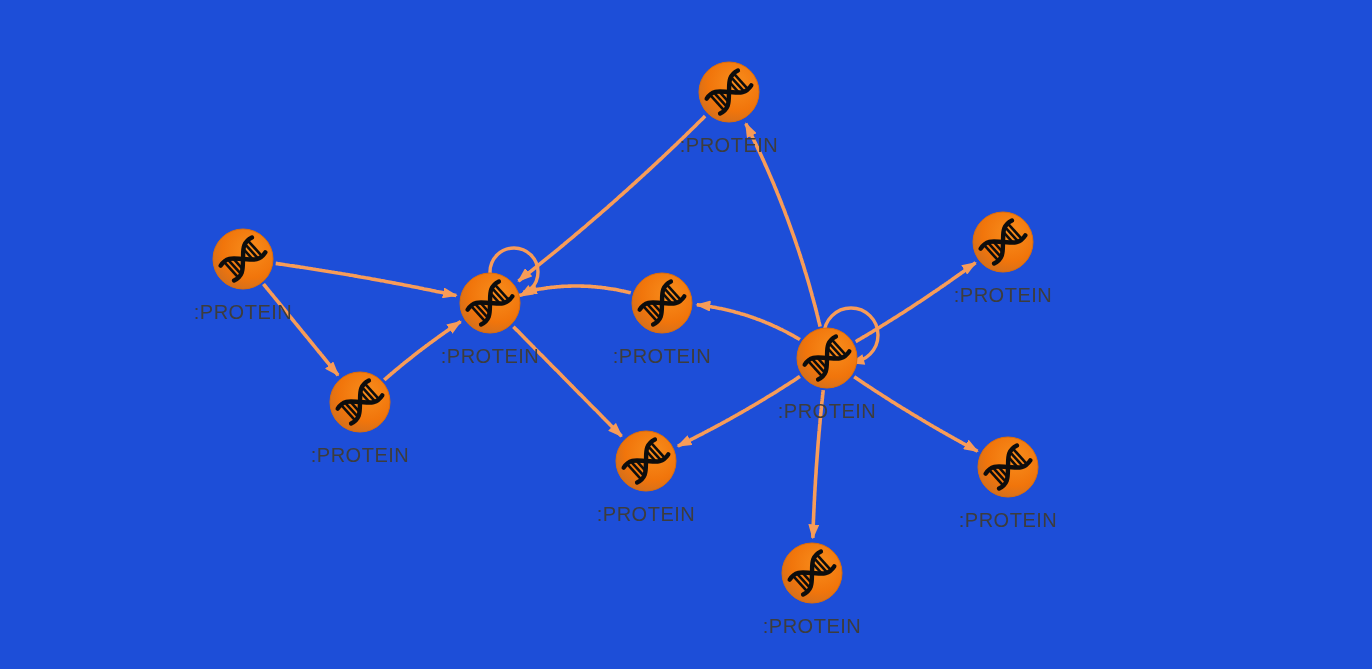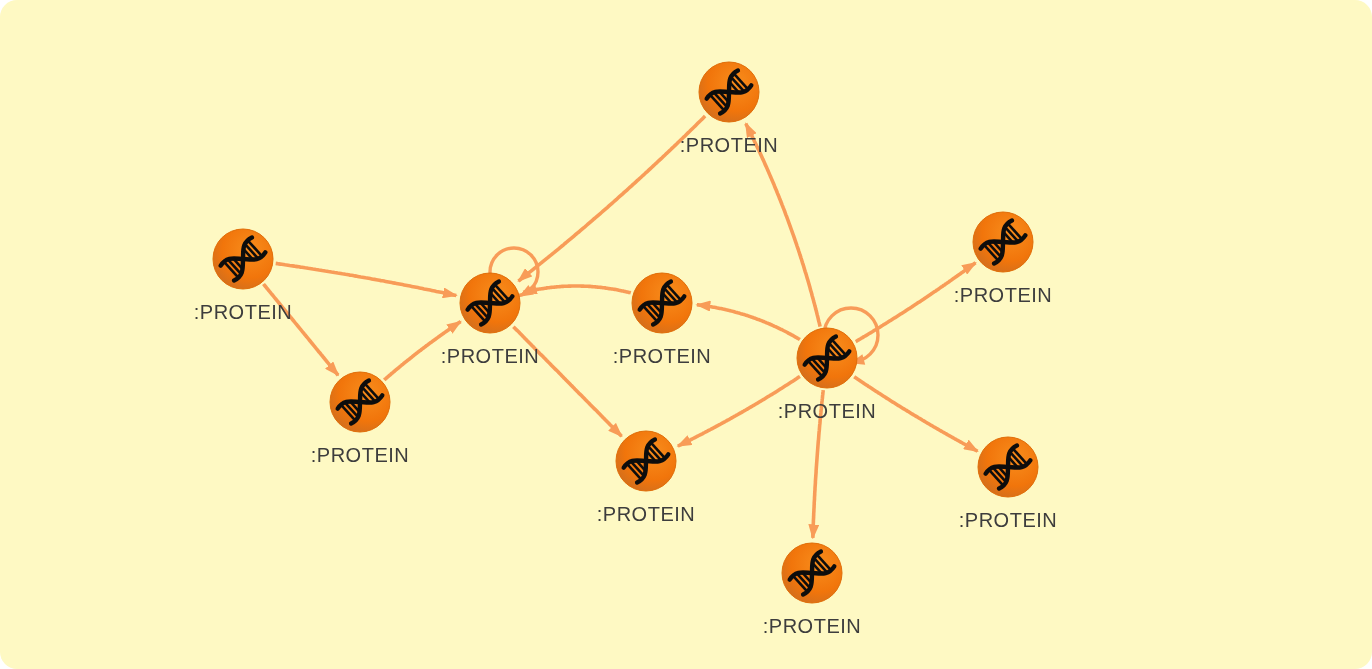--- a/index.html
+++ b/index.html
@@ -1,16 +1,16 @@
 <!DOCTYPE html>
 <html><head>
 <meta charset="utf-8">
 <style>
   html,body{margin:0;padding:0;background:#ffffff;}
-  #graph-wrap{position:relative;width:1372px;height:669px;background:#fef9c3;overflow:hidden;border-radius:17px;}
+  #graph-wrap{position:relative;width:1372px;height:669px;background:#1d4ed8;overflow:hidden;}
   svg{display:block;}
   .node-label{
     font-family:"Liberation Sans", sans-serif;
     font-size:20px;
     letter-spacing:0.5px;
     fill:#3d3d3d;
   }
 </style>
 </head>
 <body>

